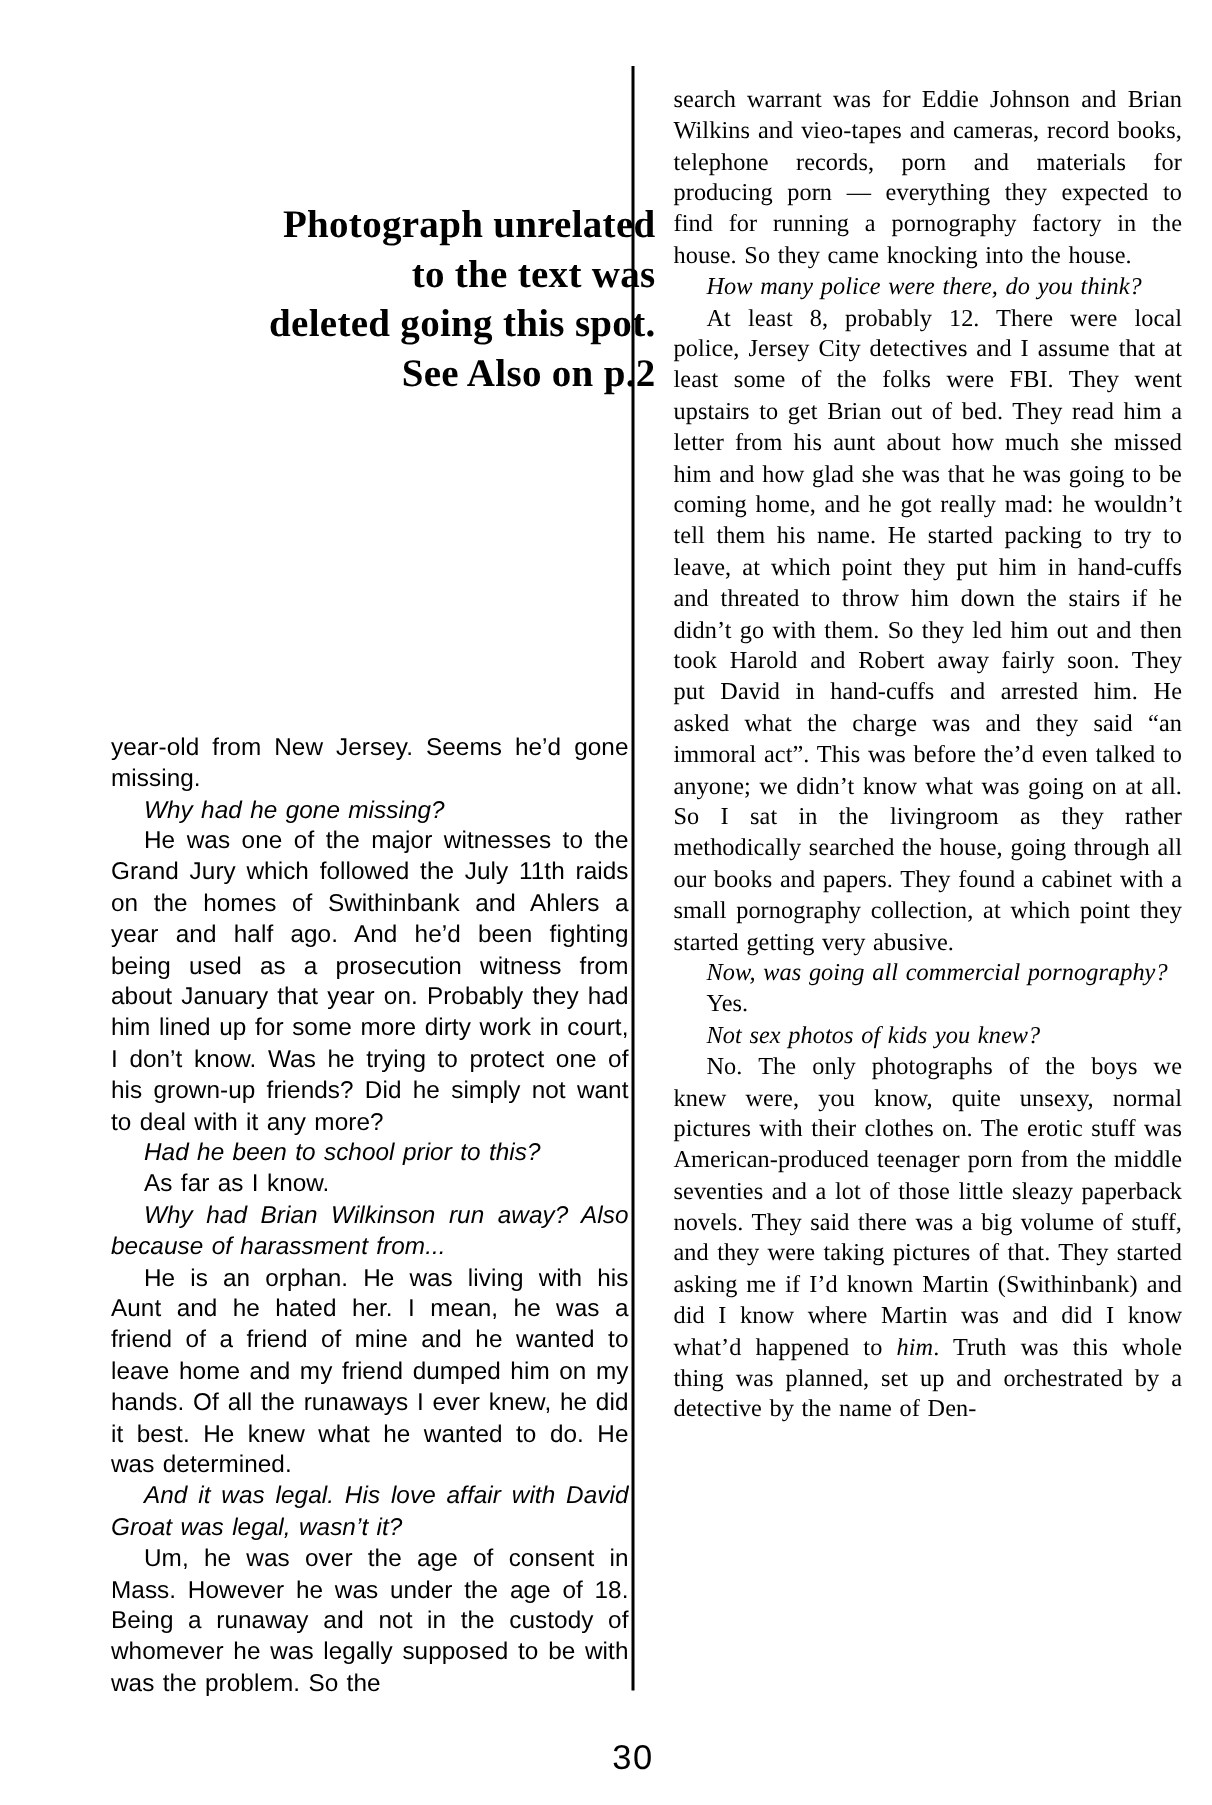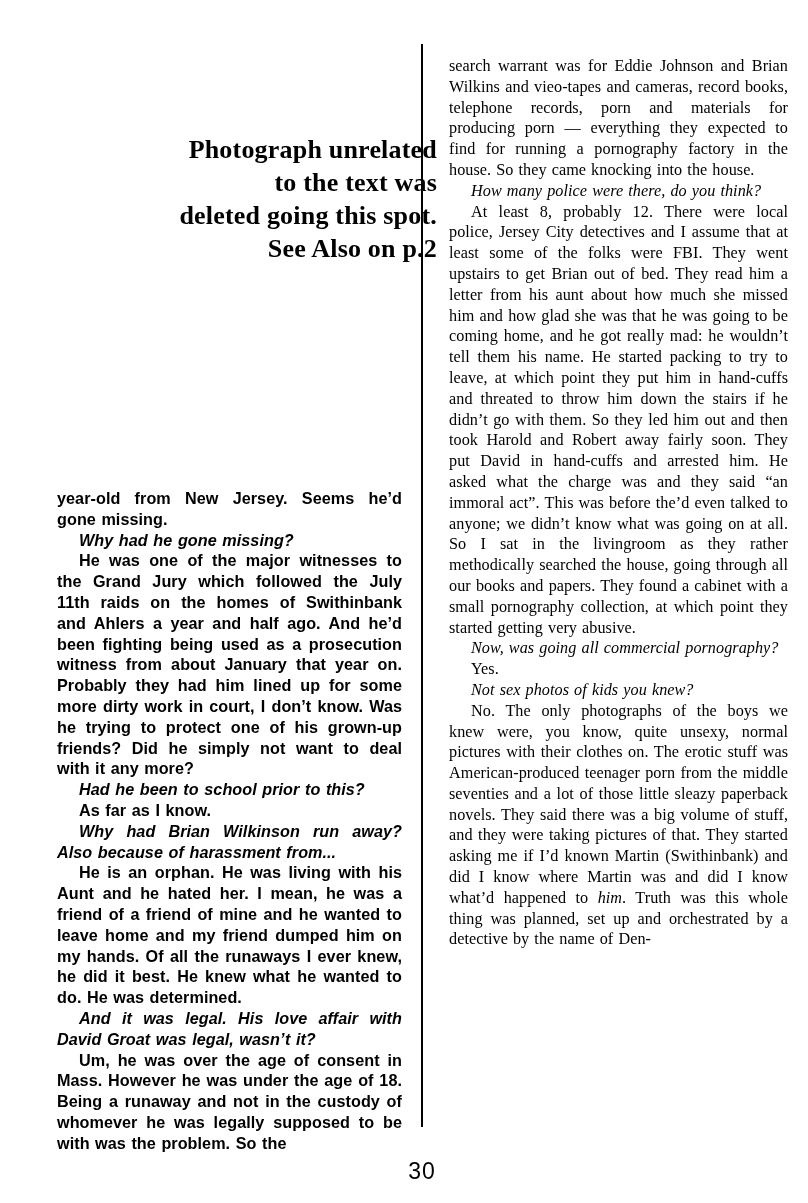--- a/index.html
+++ b/index.html
@@ -25,21 +25,21 @@
     letter-spacing: 0.2px;
   }
   .coltext {
     position: absolute;
     font-size: 16.2px;
     line-height: 20.8px;
     text-align: justify;
     letter-spacing: 0.05px;
     word-spacing: 1px;
   }
-  .left-text  { left: 57px;  top: 488px; width: 345px; font-weight: bold; }
+  .left-text  { left: 74px;  top: 488px; width: 345px; }
   .right-text { left: 449px; top: 56px;  width: 339px; font-family: Liberation Serif, serif; }
   .para { margin: 0; padding: 0; text-align: justify; }
   .para.indent { text-indent: 22px; }
   .it { font-style: italic; }
   .divider {
     position: absolute;
     left: 421px;
     top: 44px;
     width: 2px;
     height: 1083px;

